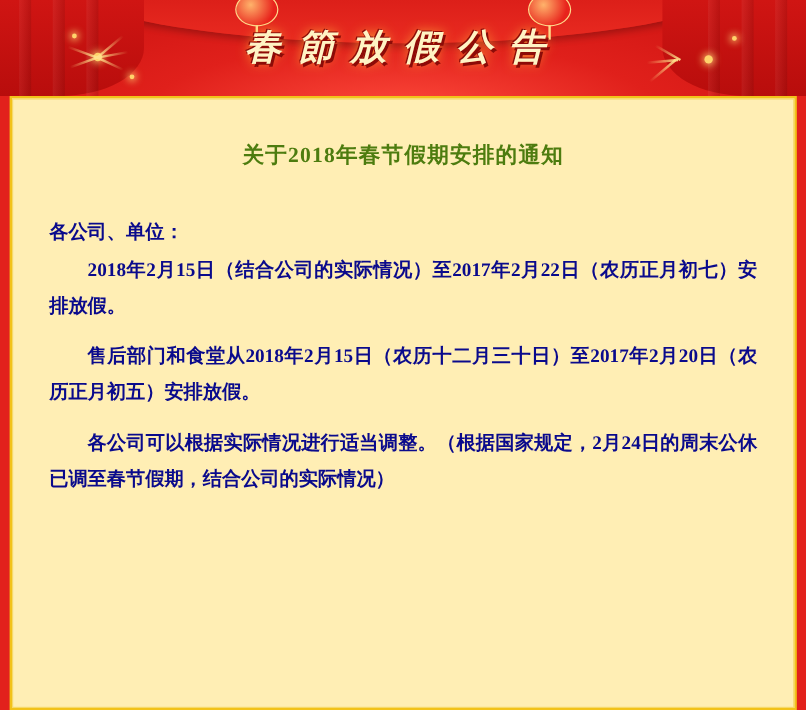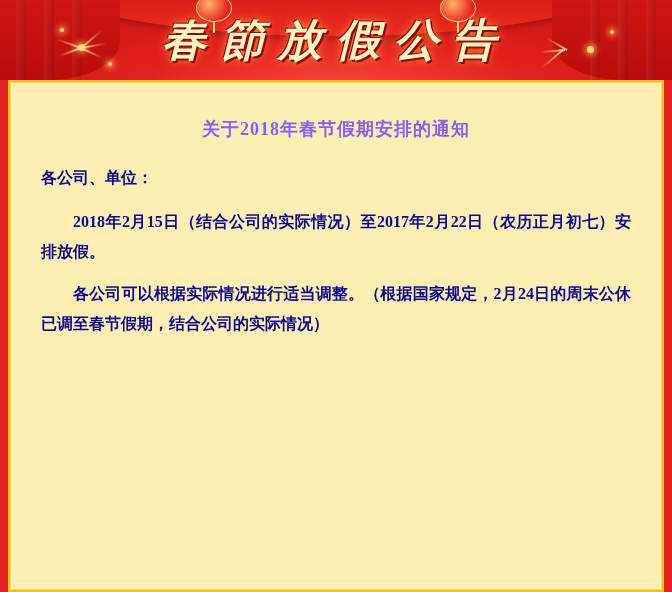--- a/index.html
+++ b/index.html
@@ -96,21 +96,21 @@
     background: #ffd98b;
   }
 
   
   #banner-title {
     position: absolute;
     top: 50%;
     left: 50%;
     transform: translate(-50%, -50%);
     font-family: "DejaVu Serif", "Liberation Serif", serif;
-    font-size: 44px;
+    font-size: 30px;
     font-weight: bold;
     letter-spacing: 14px;
     color: #fff3c4;
     text-shadow:
       2px 2px 0 #8d0b08,
       -1px -1px 0 #8d0b08,
       0 0 10px rgba(255,190,60,.9);
     white-space: nowrap;
     font-style: italic;
     text-align: right;
@@ -134,35 +134,35 @@
     box-sizing: border-box;
     padding: 26px 30px 10px 30px;
     border: 1px solid #f6d96a;
     overflow: hidden;
   }
 
   #doc-title {
     text-align: center;
     font-size: 18px;
     font-weight: bold;
-    color: #8b5cf6;
-    margin: 8px 0 22px 0;
+    color: #4d7c0f;
+    margin: 8px 0 38px 0;
     letter-spacing: 1px;
   }
 
   .para {
     font-size: 16px;
     line-height: 30px;
     color: #0a0a8c;
     font-weight: bold;
     margin: 0 0 12px 0;
     text-align: justify;
   }
   .indent { text-indent: 2em; }
-  .salutation { margin-bottom: 14px; }
+  .salutation { margin-bottom: 2px; }
   .heading-item { font-weight: bold; }
 </style>
 </head>
 <body>
 
 <div id="poster">
 
   <div id="banner">
     <div class="swag"></div>
     <div class="curtain-left"></div>
@@ -196,17 +196,18 @@
     <div id="banner-title">春節放假公告</div>
   </div>
 
   <div id="paper-frame">
     <div id="paper">
       <div id="doc-title">关于2018年春节假期安排的通知</div>
 
       <p class="para salutation">各公司、单位：</p>
 
       <p class="para indent">2018年2月15日（结合公司的实际情况）至2017年2月22日（农历正月初七）安排放假。</p>
+      <p class="para indent">售后部门和食堂从2018年2月15日（农历十二月三十日）至2017年2月20日（农历正月初五）安排放假。</p>
       <p class="para indent">各公司可以根据实际情况进行适当调整。（根据国家规定，2月24日的周末公休已调至春节假期，结合公司的实际情况）</p>
     </div>
   </div>
 
 </div>
 
 </body></html>

